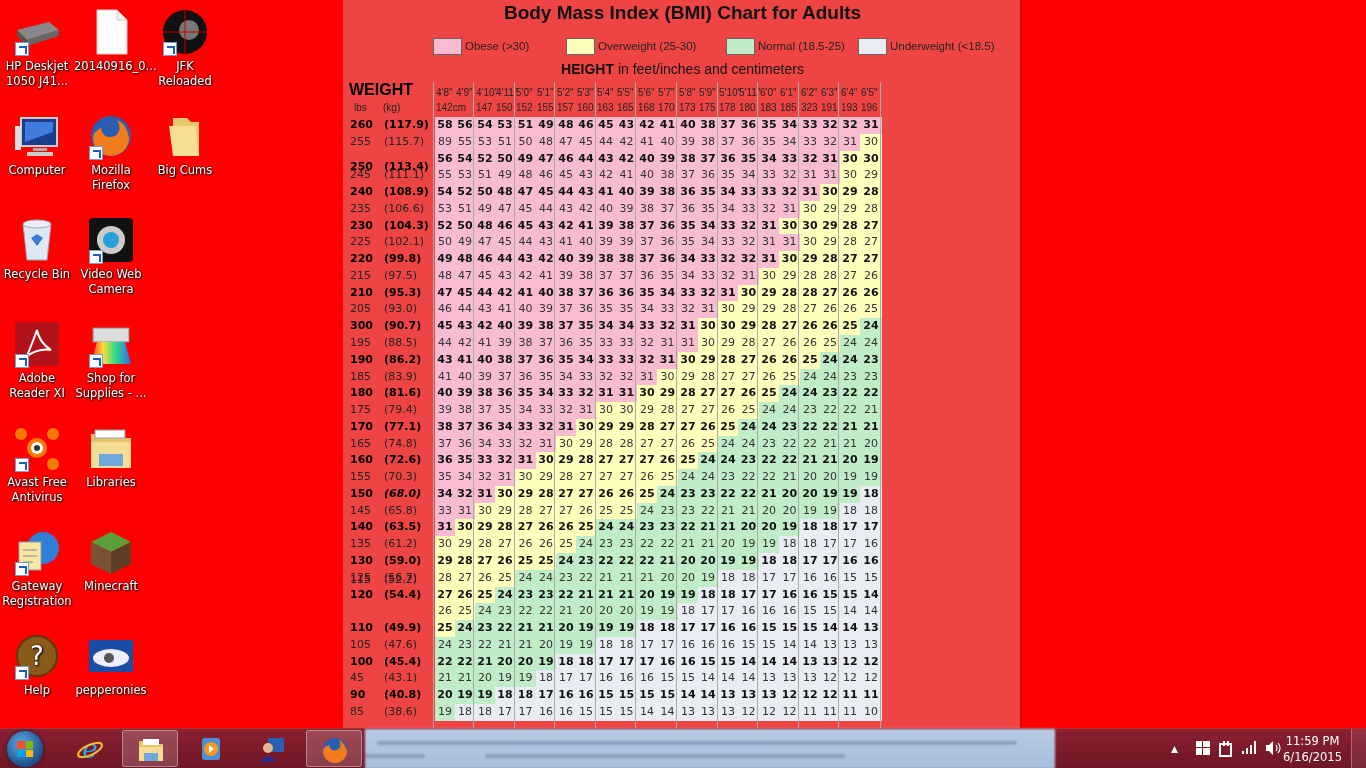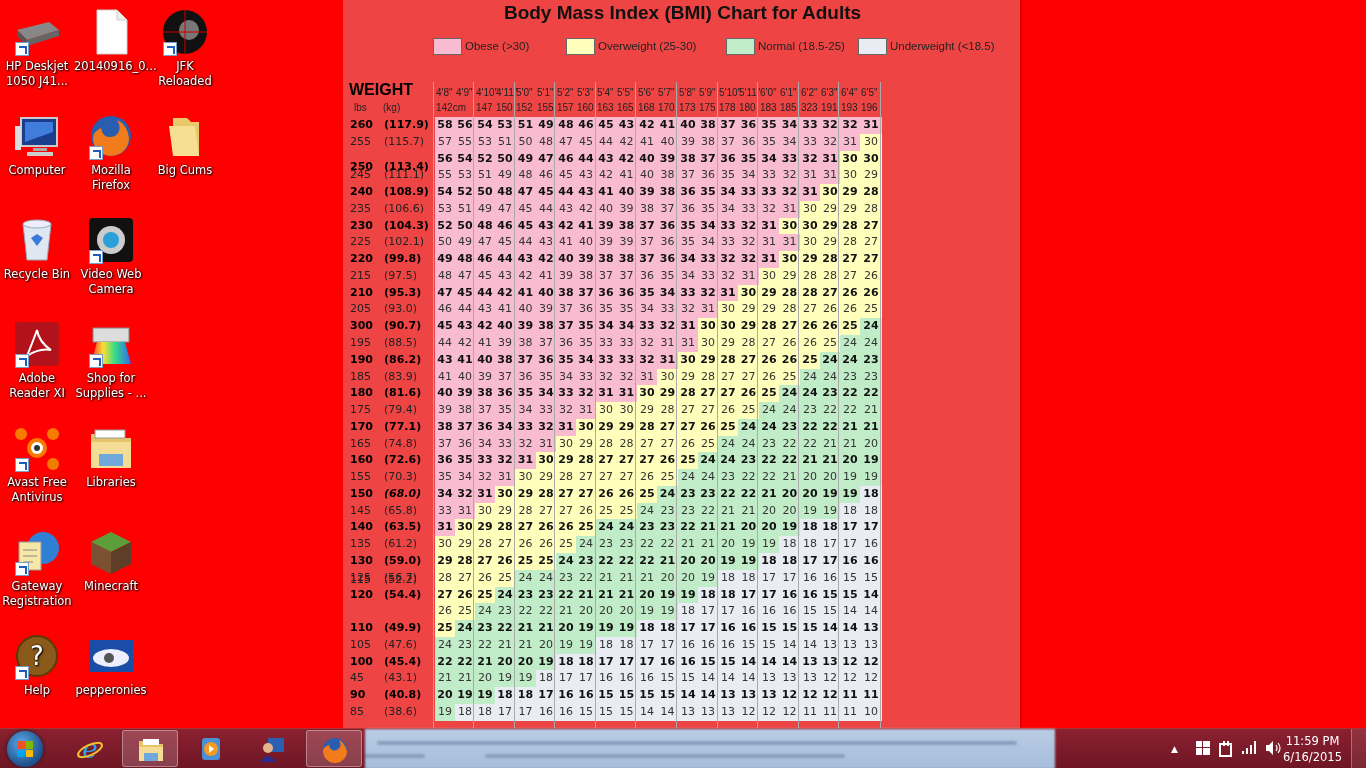--- a/index.html
+++ b/index.html
@@ -194,20 +194,21 @@
   </div>
 
 <div class="page">
   <div class="title">Body Mass Index (BMI) Chart for Adults</div>
   <div class="legend" id="legend">
       <div class="legend-item" style="left: 0px;"><span class="legend-swatch" style="background: rgb(248, 187, 208);"></span><span>Obese (&gt;30)</span></div>
       <div class="legend-item" style="left: 133px;"><span class="legend-swatch" style="background: rgb(255, 255, 187);"></span><span>Overweight (25-30)</span></div>
       <div class="legend-item" style="left: 293px;"><span class="legend-swatch" style="background: rgb(193, 236, 200);"></span><span>Normal (18.5-25)</span></div>
       <div class="legend-item" style="left: 425px;"><span class="legend-swatch" style="background: rgb(234, 236, 244);"></span><span>Underweight (&lt;18.5)</span></div>
     </div>
+  <div class="height-title"><b>HEIGHT</b><span> in feet/inches and centimeters</span></div>
   <div class="weight-title">WEIGHT</div>
   <div class="unit-label" style="left:11px">lbs</div>
   <div class="unit-label" style="left:40px">(kg)</div>
   <div id="grid">
       <div class="colhead" style="left: 93px; top: 87px;">4'8"</div>
       <div class="colhead" style="left: 113px; top: 87px;">4'9"</div>
       <div class="colhead" style="left: 133px; top: 87px;">4'10"</div>
       <div class="colhead" style="left: 153px; top: 87px;">4'11"</div>
       <div class="colhead" style="left: 173px; top: 87px;">5'0"</div>
       <div class="colhead" style="left: 194px; top: 87px;">5'1"</div>
@@ -265,21 +266,21 @@
       <div class="cell bold" style="left: 355px; top: 117px; width: 20px; background: rgb(248, 187, 208);">38</div>
       <div class="cell bold" style="left: 375px; top: 117px; width: 20px; background: rgb(248, 187, 208);">37</div>
       <div class="cell bold" style="left: 395px; top: 117px; width: 21px; background: rgb(248, 187, 208);">36</div>
       <div class="cell bold" style="left: 416px; top: 117px; width: 20px; background: rgb(248, 187, 208);">35</div>
       <div class="cell bold" style="left: 436px; top: 117px; width: 21px; background: rgb(248, 187, 208);">34</div>
       <div class="cell bold" style="left: 457px; top: 117px; width: 20px; background: rgb(248, 187, 208);">33</div>
       <div class="cell bold" style="left: 477px; top: 117px; width: 20px; background: rgb(248, 187, 208);">32</div>
       <div class="cell bold" style="left: 497px; top: 117px; width: 20px; background: rgb(248, 187, 208);">32</div>
       <div class="cell bold" style="left: 517px; top: 117px; width: 22px; background: rgb(248, 187, 208);">31</div>
       <div class="row-label" style="top: 134.77px;"><span class="lbs">255</span><span style="margin-left: 4px;">(115.7)</span></div>
-      <div class="cell" style="left: 92px; top: 133.77px; width: 20px; background: rgb(248, 187, 208);">57</div>
+      <div class="cell" style="left: 92px; top: 133.77px; width: 20px; background: rgb(248, 187, 208);">89</div>
       <div class="cell" style="left: 112px; top: 133.77px; width: 20px; background: rgb(248, 187, 208);">55</div>
       <div class="cell" style="left: 132px; top: 133.77px; width: 20px; background: rgb(248, 187, 208);">53</div>
       <div class="cell" style="left: 152px; top: 133.77px; width: 20px; background: rgb(248, 187, 208);">51</div>
       <div class="cell" style="left: 172px; top: 133.77px; width: 21px; background: rgb(248, 187, 208);">50</div>
       <div class="cell" style="left: 193px; top: 133.77px; width: 20px; background: rgb(248, 187, 208);">48</div>
       <div class="cell" style="left: 213px; top: 133.77px; width: 20px; background: rgb(248, 187, 208);">47</div>
       <div class="cell" style="left: 233px; top: 133.77px; width: 20px; background: rgb(248, 187, 208);">45</div>
       <div class="cell" style="left: 253px; top: 133.77px; width: 20px; background: rgb(248, 187, 208);">44</div>
       <div class="cell" style="left: 273px; top: 133.77px; width: 21px; background: rgb(248, 187, 208);">42</div>
       <div class="cell" style="left: 294px; top: 133.77px; width: 20px; background: rgb(248, 187, 208);">41</div>

